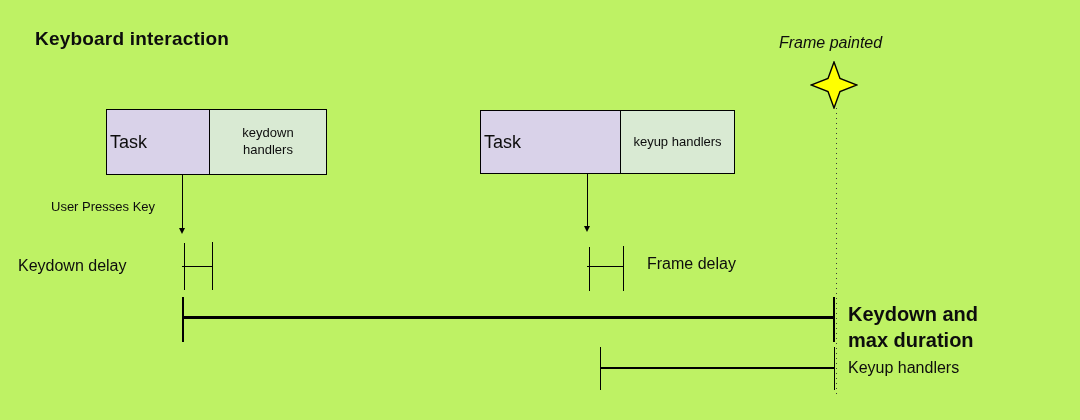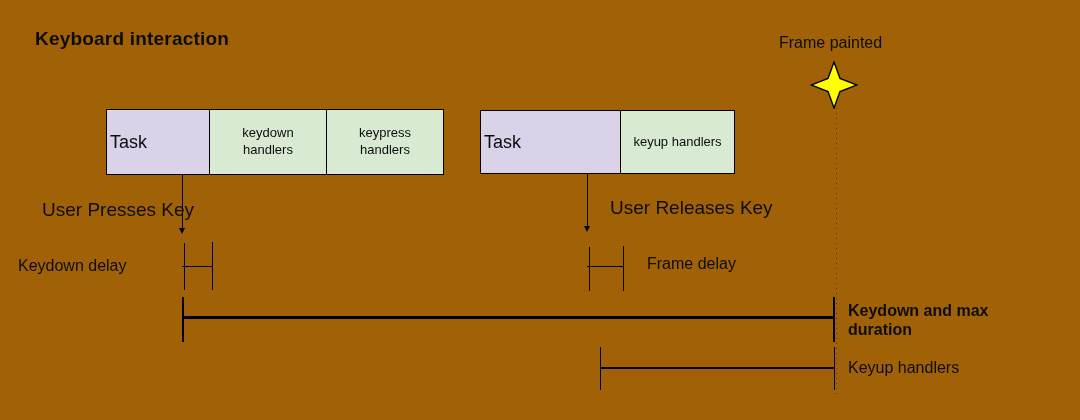--- a/index.html
+++ b/index.html
@@ -1,20 +1,20 @@
 <!DOCTYPE html>
 <html><head>
 <meta charset="utf-8">
 <style>
   html, body { margin: 0; padding: 0; background: #ffffff; }
   #canvas {
     position: relative;
     width: 1080px;
     height: 420px;
-    background: #a16207;
+    background: #bef264;
     font-family: "Liberation Sans", sans-serif;
     color: #0d0d0d;
     overflow: hidden;
   }
   .abs { position: absolute; }
 
   .title {
     left: 35px; top: 28px;
     font-size: 19px; font-weight: bold;
     letter-spacing: 0.2px;
@@ -35,41 +35,41 @@
   }
   .handler-box {
     background: #d9ead3;
     font-size: 13px;
     justify-content: center;
     text-align: center;
     line-height: 1.3;
   }
 
   
-  .event-label { font-size: 19px; white-space: nowrap; }
+  .event-label { font-size: 13px; white-space: nowrap; margin-left: 9px; }
   .vline { width: 1px; background: #000000; }
   .arrowhead {
     width: 0; height: 0;
     border-left: 3.5px solid transparent;
     border-right: 3.5px solid transparent;
     border-top: 6px solid #000000;
   }
 
   
   .tick { width: 1px; background: #000000; }
   .tick-bold { width: 2px; background: #000000; }
   .hline { height: 1px; background: #000000; }
   .hline-bold { height: 3px; background: #000000; }
   .interval-label { font-size: 16px; white-space: nowrap; }
   .duration-label-bold {
-    font-size: 16px; font-weight: bold; line-height: 19px; width: 158px;
+    font-size: 20px; font-weight: bold; line-height: 26px; width: 158px;
   }
 
   
-  .frame-label { font-size: 16px; white-space: nowrap; }
+  .frame-label { font-size: 16px; white-space: nowrap; font-style: italic; }
   .dotted-line {
     width: 1px;
     background: repeating-linear-gradient(
       to bottom, #3a3a3a 0px, #3a3a3a 1.4px, transparent 1.4px, transparent 5px);
   }
 </style>
 </head>
 <body>
 
 <div id="canvas">
@@ -86,39 +86,35 @@
 
   <div class="abs dotted-line" style="left:836px; top:108px; height:288px;"></div>
 
   <div class="abs task-row" style="left:106px; top:109px; height:66px;">
     <div class="box task-box" style="width:104px;">
       <span>Task</span>
     </div>
     <div class="box handler-box" style="width:118px;">
       <span style="display:inline-block; width:80px;">keydown handlers</span>
     </div>
-    <div class="box handler-box" style="width:118px;">
-      <span style="display:inline-block; width:80px;">keypress handlers</span>
-    </div>
   </div>
 
   <div class="abs task-row" style="left:480px; top:110px; height:64px;">
     <div class="box task-box" style="width:141px;">
       <span>Task</span>
     </div>
     <div class="box handler-box" style="width:115px;text-align:center;">
       <span>keyup handlers</span>
     </div>
   </div>
 
   <div class="abs event-label" style="left:42px; top:199px;">User Presses Key</div>
   <div class="abs vline" style="left:182px; top:175px; height:53px;"></div>
   <div class="abs arrowhead" style="left:179px; top:228px;"></div>
 
-  <div class="abs event-label" style="left:610px; top:197px;">User Releases Key</div>
   <div class="abs vline" style="left:587px; top:173px; height:53px;"></div>
   <div class="abs arrowhead" style="left:584px; top:226px;"></div>
 
   <div class="abs interval-label" style="left:18px; top:257px;">Keydown delay</div>
   <div class="abs tick" style="left:184px; top:243px; height:47px;"></div>
   <div class="abs tick" style="left:212px; top:242px; height:48px;"></div>
   <div class="abs hline" style="left:182px; top:266px; width:31px;"></div>
 
   <div class="abs interval-label" style="left:647px; top:255px;">Frame delay</div>
   <div class="abs tick" style="left:589px; top:247px; height:44px;"></div>

